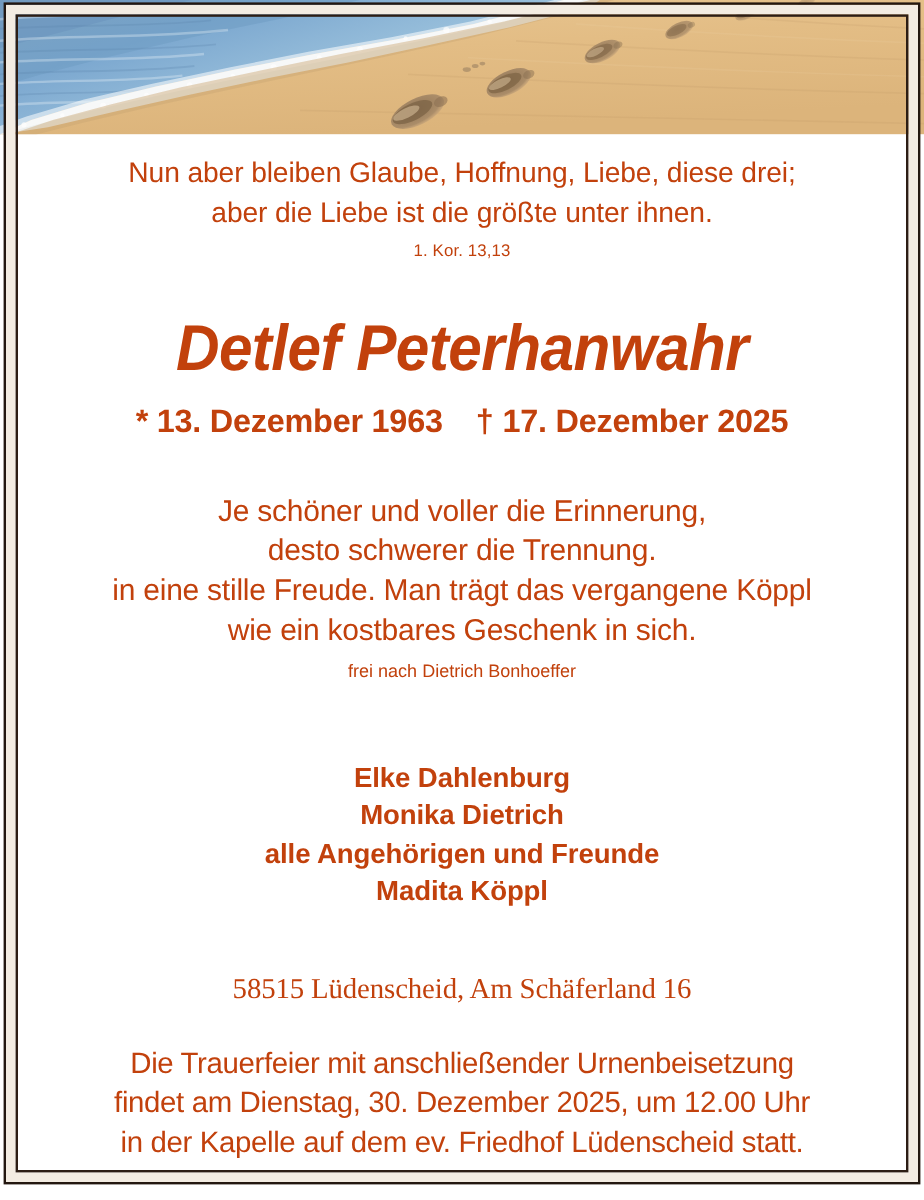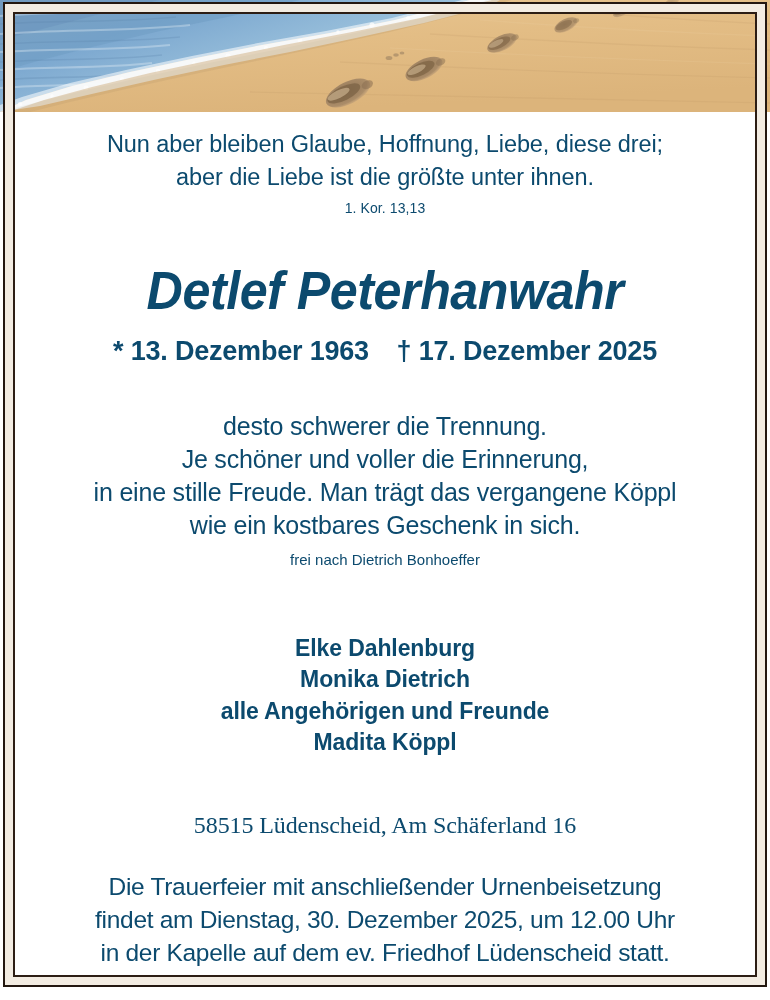--- a/index.html
+++ b/index.html
@@ -80,21 +80,21 @@
 
   
   .content {
     position: absolute;
     left: 22px;
     right: 22px;
     top: 118px;
     bottom: 26px;
     z-index: 4;
     text-align: center;
-    color: #0c4a6e;
+    color: #c2410c;
   }
 
   .verse {
     font-size: 23.5px;
     line-height: 1.39;
     font-weight: 400;
     letter-spacing: -0.1px;
     margin-top: 10px;
   }
   .verse-line { display: block; }
@@ -313,22 +313,22 @@
 
     <div class="dates">
       <span>*</span>
       <span>13. Dezember 1963</span>
       <span class="gap"></span>
       <span>†</span>
       <span>17. Dezember 2025</span>
     </div>
 
     <div class="poem">
+      <span class="poem-line">Je schöner und voller die Erinnerung,</span>
       <span class="poem-line">desto schwerer die Trennung.</span>
-      <span class="poem-line">Je schöner und voller die Erinnerung,</span>
       <span class="poem-line">in eine stille Freude. Man trägt das vergangene Köppl</span>
       <span class="poem-line">wie ein kostbares Geschenk in sich.</span>
     </div>
     <div class="poem-source">frei nach Dietrich Bonhoeffer</div>
 
     <div class="mourners">
       <span class="mourner-line">Elke Dahlenburg</span>
       <span class="mourner-line">Monika Dietrich</span>
       <span class="mourner-line">alle Angehörigen und Freunde</span>
       <span class="mourner-line">Madita Köppl</span>

